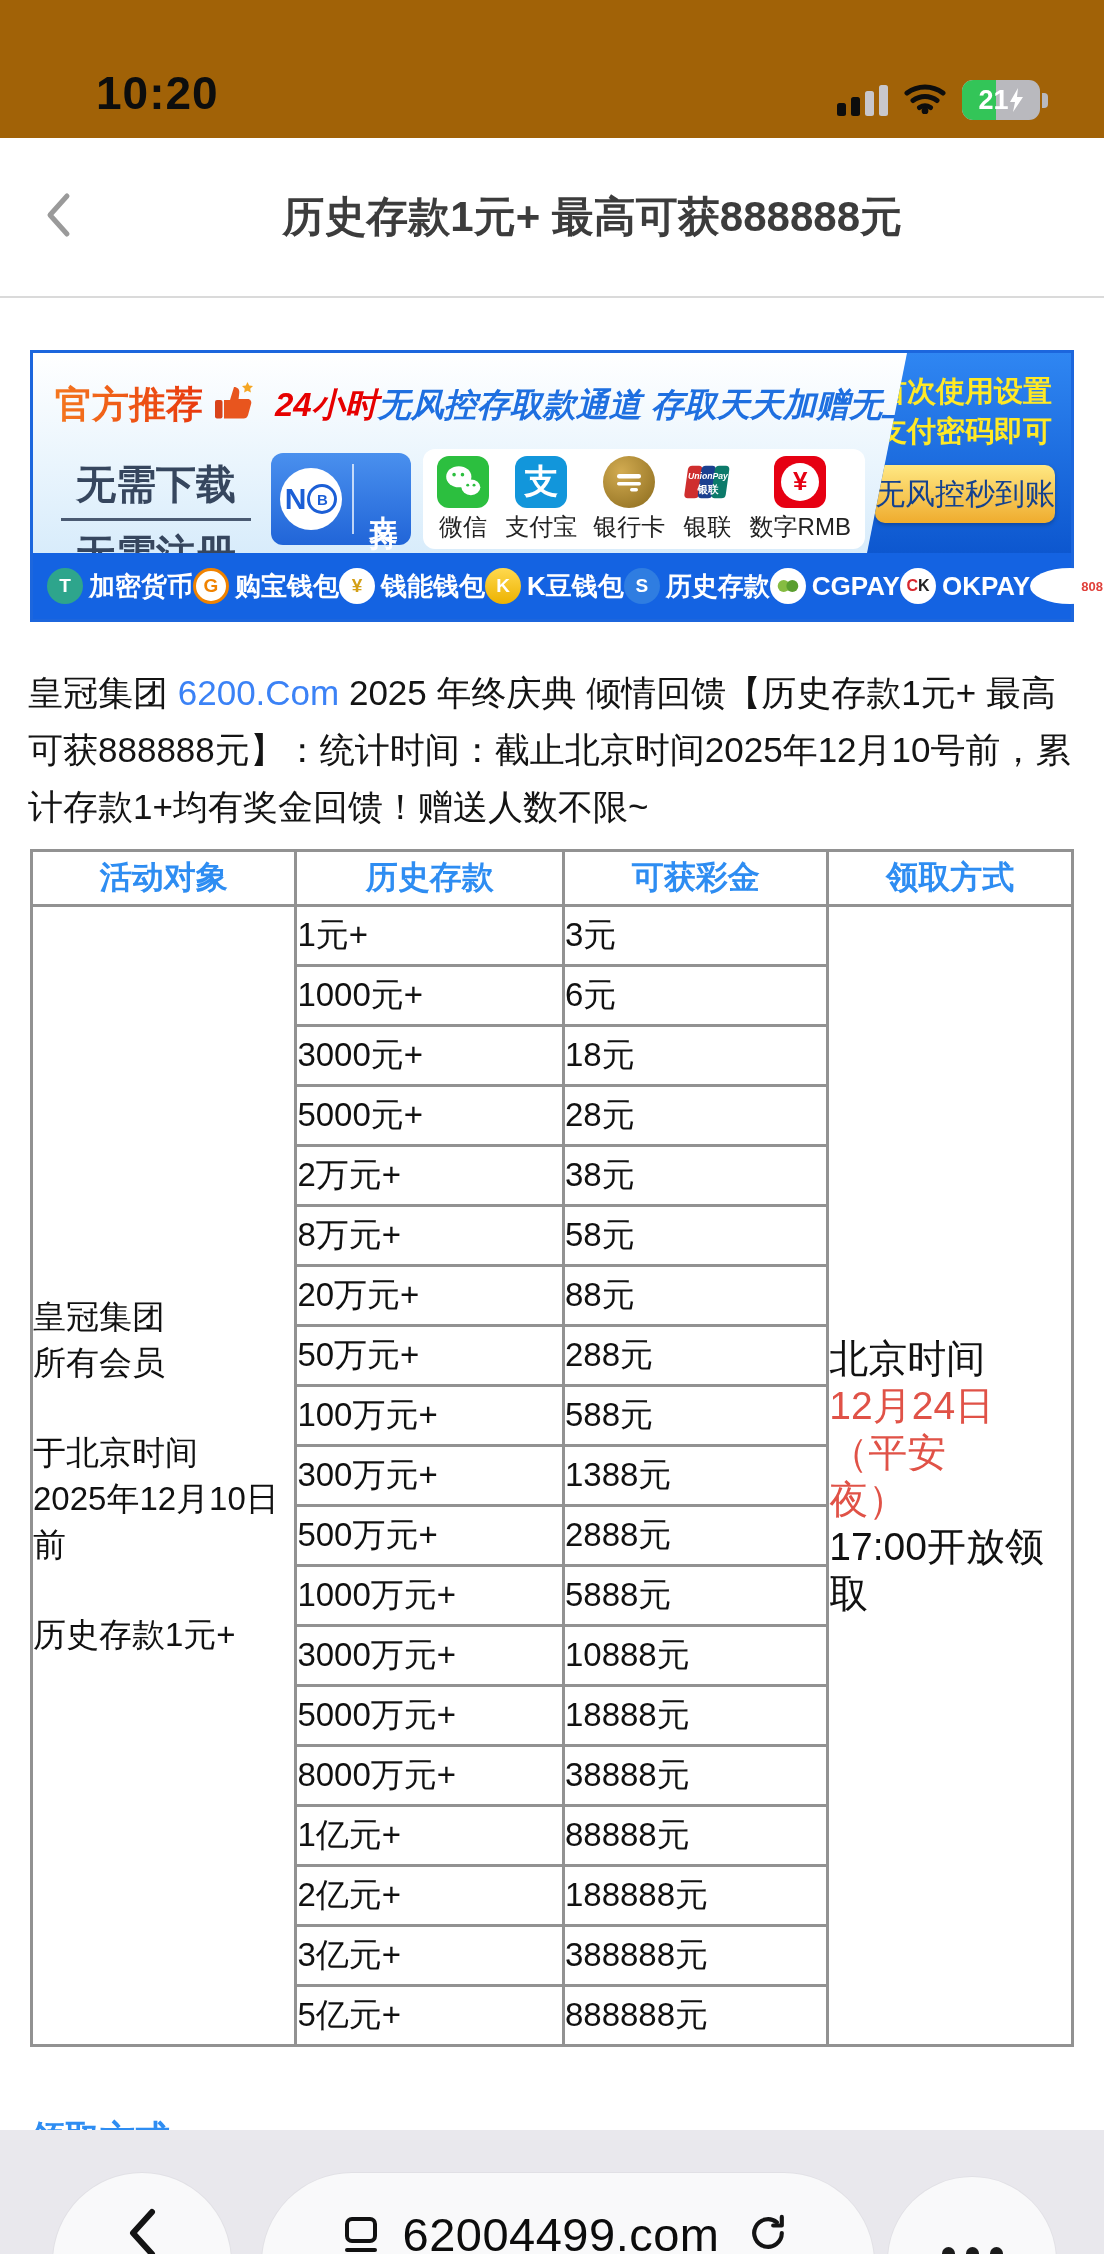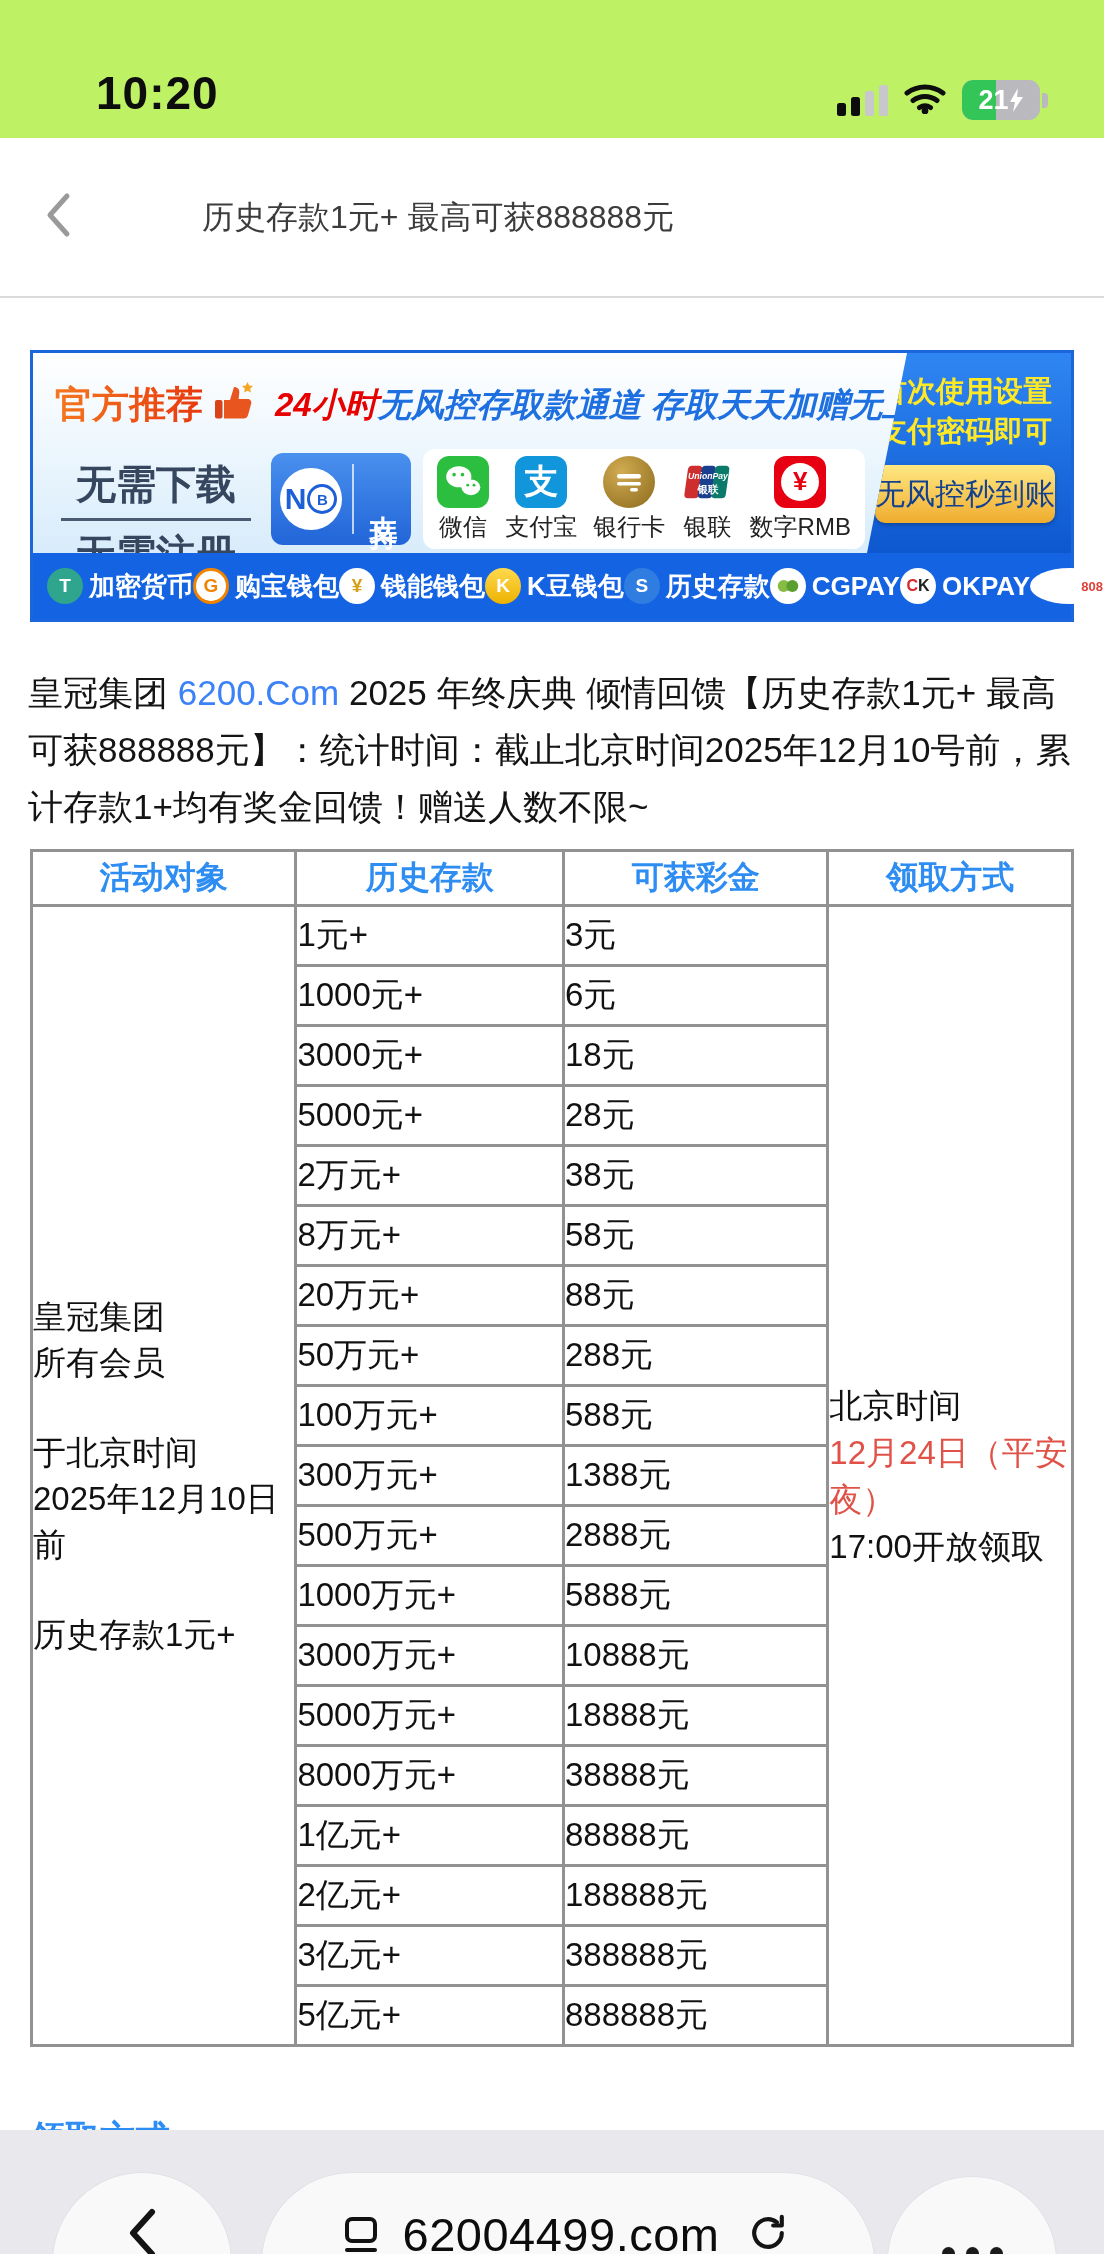--- a/index.html
+++ b/index.html
@@ -2,40 +2,40 @@
 <html><head>
 <meta charset="utf-8">
 <style>
   html,body{margin:0;padding:0;}
   body{
     width:1104px;height:2254px;position:relative;overflow:hidden;
     background:#ffffff;font-family:"Liberation Sans", sans-serif;
     -webkit-font-smoothing:antialiased;
   }
   
-  .status-bar{height:138px;background:#bef264;display:flex;align-items:flex-end;
+  .status-bar{height:138px;background:#a16207;display:flex;align-items:flex-end;
     justify-content:space-between;padding:8px 56px 18px 96px;box-sizing:border-box;}
   .time{font-size:46px;font-weight:600;color:#0d0d0d;letter-spacing:1px;}
   .status-icons{display:flex;align-items:center;gap:16px;}
   .sig{display:flex;align-items:flex-end;gap:5px;height:32px;}
   .sig span{width:9px;border-radius:2.5px;background:#0d0d0d;display:block;}
   .sig .b1{height:13px}.sig .b2{height:19px}
   .sig .b3{height:25px;background:#c8c7cc}.sig .b4{height:31px;background:#c8c7cc}
   .batt-wrap{display:flex;align-items:center;}
   .batt{width:78px;height:40px;border-radius:11px;background:#b9b9be;position:relative;overflow:hidden;}
   .batt-fill{position:absolute;left:0;top:0;bottom:0;width:34px;background:#33c558;border-radius:11px 0 0 11px;}
   .batt-text{position:relative;z-index:1;height:100%;display:flex;align-items:center;justify-content:center;
     color:#fff;font-size:27px;font-weight:700;gap:0;}
   .batt-nub{width:6px;height:15px;background:#b9b9be;border-radius:0 4px 4px 0;margin-left:2px;}
   
   .nav{background:#ffffff;min-height:158px;position:relative;border-bottom:2px solid #dadada;
     display:flex;align-items:center;justify-content:center;}
   .back{position:absolute;left:28px;top:50%;transform:translateY(-50%);width:60px;height:70px;
     display:flex;align-items:center;justify-content:center;}
-  .page-title{width:700px;text-align:left;font-size:32px;line-height:56px;color:#3c3c3c;font-weight:400;}
+  .page-title{width:700px;text-align:right;font-size:42px;line-height:56px;color:#3c3c3c;font-weight:700;}
   
   .banner{margin:52px 30px 0 30px;border:3px solid #1c66dd;box-sizing:border-box;cursor:pointer;}
   .banner-main{position:relative;height:200px;background:linear-gradient(180deg,#ffffff 0%,#eaf5fd 55%,#d8ecfb 100%);overflow:hidden;}
   .official{position:absolute;left:22px;top:26px;display:flex;align-items:center;gap:6px;}
   .official-text{font-size:37px;font-weight:800;
     background:linear-gradient(90deg,#f4771f,#e8380d);
     -webkit-background-clip:text;background-clip:text;color:transparent;}
   .slogan{position:absolute;left:242px;top:30px;font-size:33px;font-weight:800;font-style:italic;white-space:nowrap;}
   .slogan .red{color:#e60000;}
   .slogan .blue{color:#1e6fe0;}
@@ -89,21 +89,21 @@
   .intro{margin:42px 30px 0 28px;font-size:35px;line-height:57px;color:#141414;}
   .intro a{color:#3b82f6;text-decoration:none;}
   
   table.reward{border-collapse:collapse;table-layout:fixed;width:1044px;margin:14px 30px 0 30px;}
   table.reward th,table.reward td{border:3px solid #929292;vertical-align:middle;
     font-size:33px;color:#111;padding:0;}
   table.reward th{height:52px;color:#2e8df2;font-weight:700;font-size:32px;}
   table.reward td{height:57px;}
   .mline{line-height:46px;font-size:33px;}
   .mline.blank{height:44px;}
-  .cline{line-height:47px;font-size:33px;}
+  .cline{line-height:47px;font-size:39px;}
   .cline.red{color:#e05247;}
   
   .footer-heading{margin:68px 30px 0 30px;font-size:35px;font-weight:700;color:#2e8df2;}
   
   .bbar{position:absolute;left:0;bottom:0;width:1104px;height:124px;background:#e9e8ed;overflow:hidden;}
   .pill{position:absolute;background:#f9f9fa;box-shadow:0 0 0 1px rgba(0,0,0,.03);}
   .pill.circle-l{left:53px;top:43px;width:178px;height:178px;border-radius:50%;}
   .pill.center{left:262px;top:43px;width:612px;height:180px;border-radius:90px;}
   .pill.circle-r{left:888px;top:47px;width:168px;height:168px;border-radius:50%;}
   .bbar-chevron{position:absolute;left:50%;transform:translateX(-50%);top:34px;}

